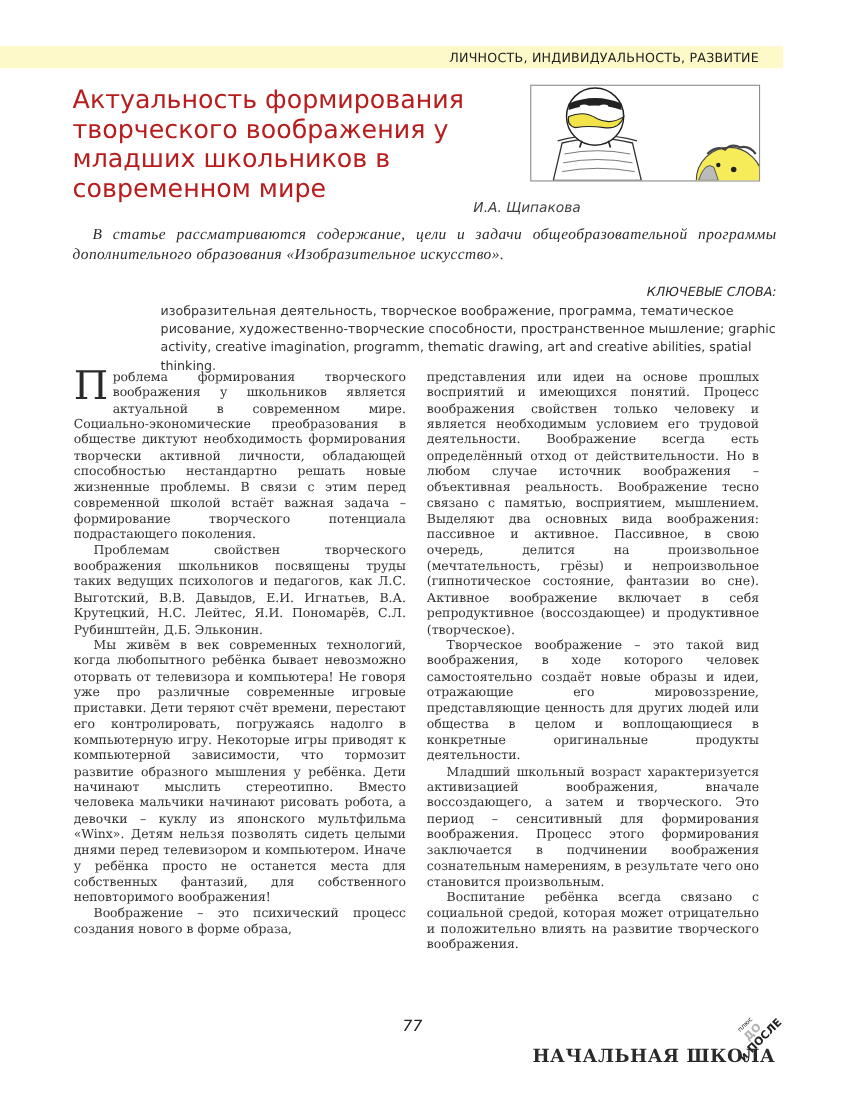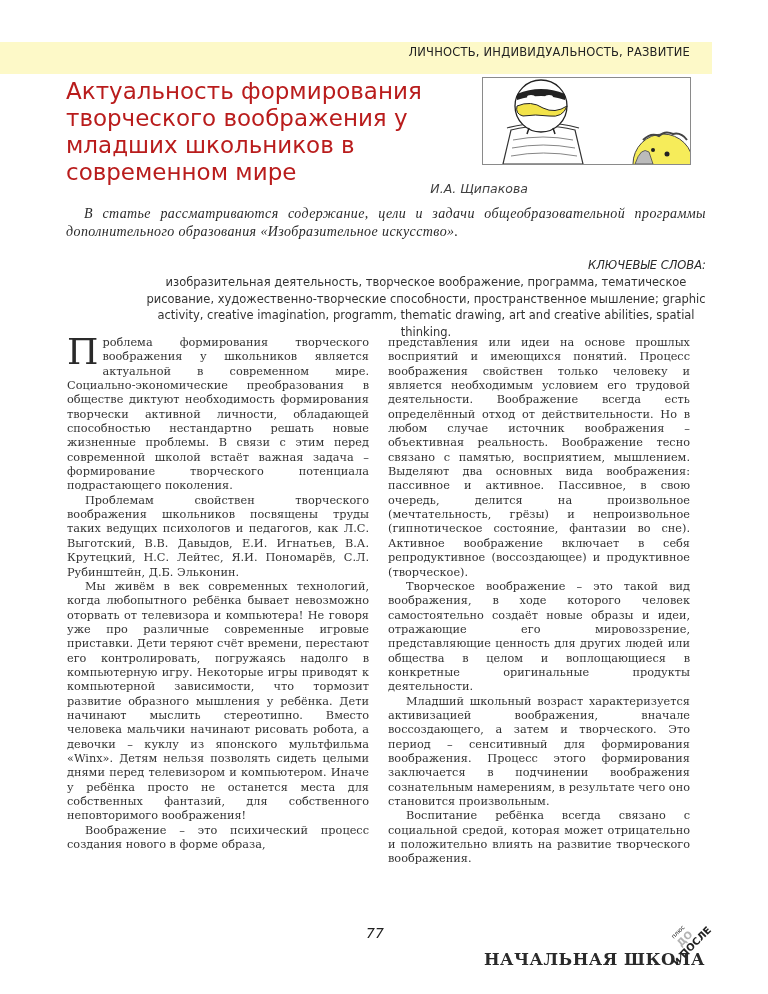--- a/index.html
+++ b/index.html
@@ -1,18 +1,18 @@
 <!DOCTYPE html>
 <html><head>
 <meta charset="utf-8">
 <style>
   html, body { margin: 0; padding: 0; background: #ffffff; }
   body { width: 768px; height: 994px; position: relative; overflow: hidden; color: #2b2b2b; }
   .band {
-    position: absolute; left: 0; top: 42px; width: 712px; height: 32px;
+    position: absolute; left: 0; top: 42px; width: 712px; height: 20px;
     background: #fdf9c8;
   }
   .band-text {
     position: absolute; right: 22px; top: 3px;
     font-family: "DejaVu Sans", sans-serif; font-size: 11.5px; letter-spacing: 0.2px;
     color: #222; font-weight: normal;
   }
   .title {
     position: absolute; left: 66px; top: 78px; width: 400px;
     font-family: "DejaVu Sans", sans-serif; font-size: 23px; line-height: 27px;
@@ -31,21 +31,21 @@
     font-family: Liberation Serif, serif; font-style: italic; font-size: 14px; line-height: 18px;
     color: #2a2a2a; text-indent: 18px; text-align: justify; margin: 0; letter-spacing: 0.4px;
   }
   .kw-title {
     position: absolute; right: 62px; top: 258px;
     font-family: "DejaVu Sans", sans-serif; font-style: italic; font-size: 11.5px; color: #2a2a2a;
   }
   .kw-body {
     position: absolute; right: 62px; top: 274px; width: 560px;
     font-family: "DejaVu Sans", sans-serif; font-size: 11.5px; line-height: 16.5px;
-    color: #333; text-align: center; margin: 0;
+    color: #333; text-align: left; margin: 0;
   }
   .col {
     position: absolute; top: 336px; width: 302px;
     font-family: "DejaVu Serif", serif; font-size: 11.3px; line-height: 14.35px;
     color: #333; text-align: justify;
   }
   .col p { margin: 0; text-indent: 18px; }
   .col-left { left: 67px; }
   .col-right { left: 388px; }
   .col p.noindent { text-indent: 0; }

